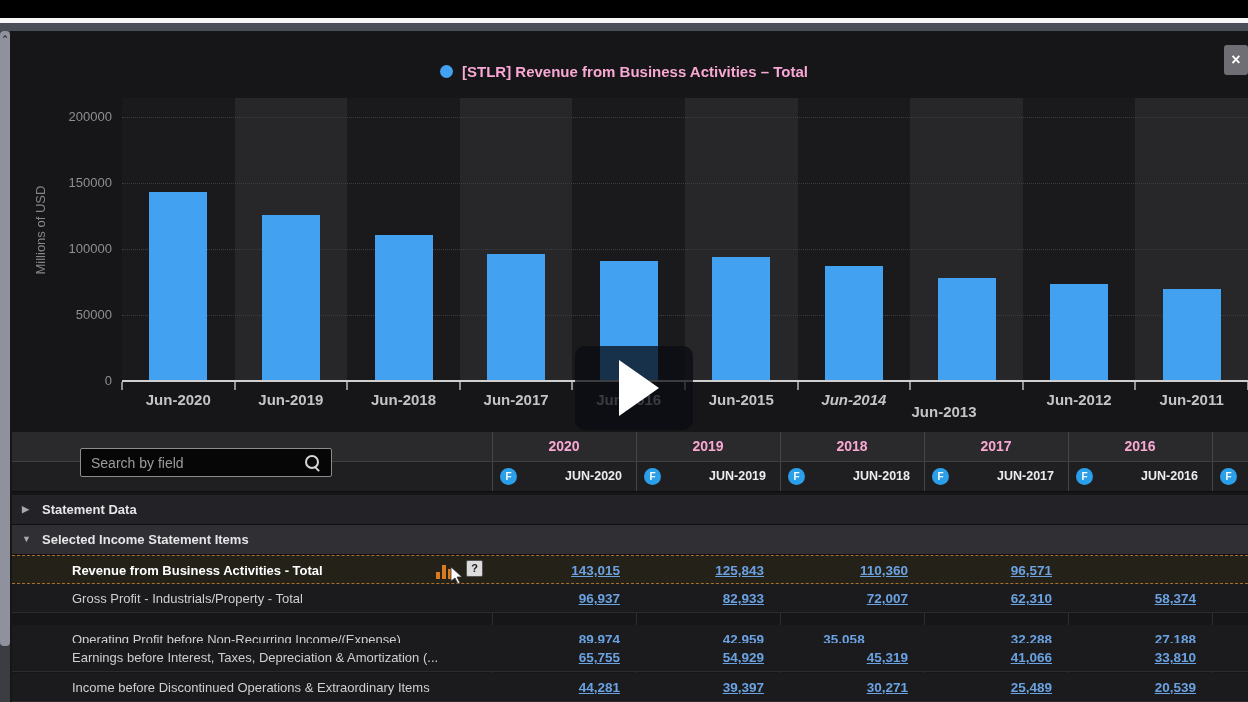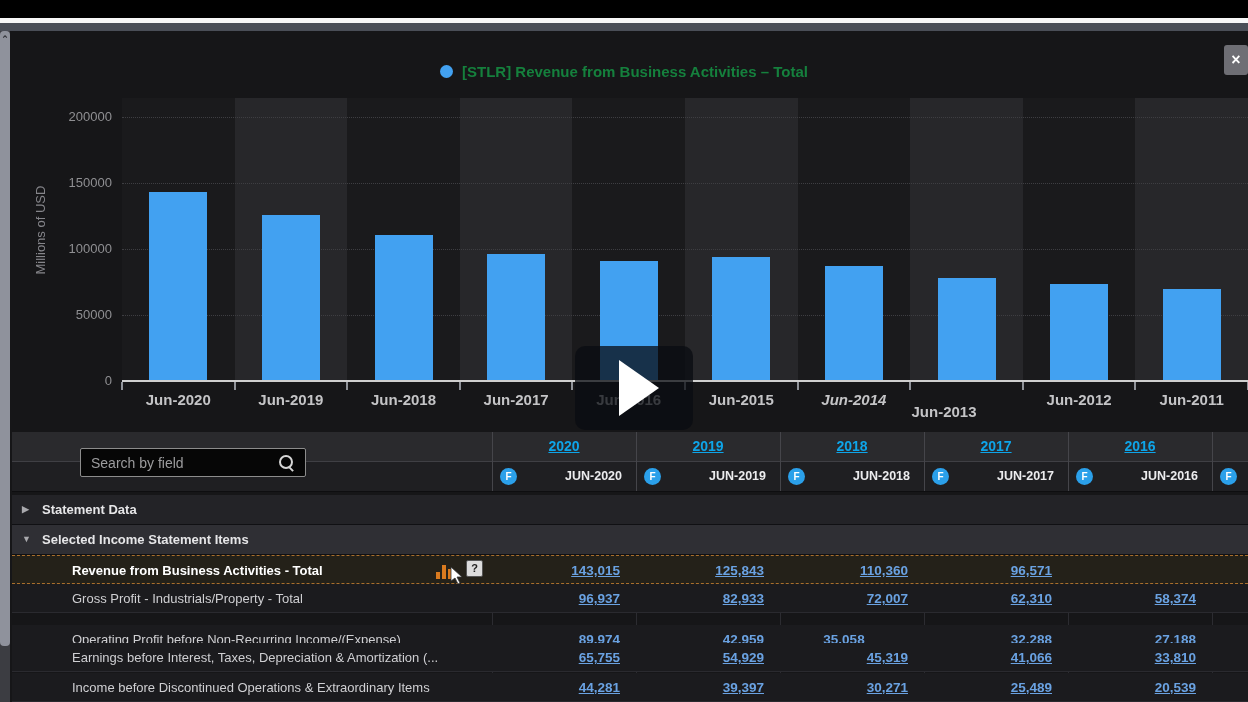--- a/index.html
+++ b/index.html
@@ -12,21 +12,21 @@
   .strip-gray{position:absolute;left:0;top:23px;width:1248px;height:8px;background:#4a4e57;}
 
   
   .vscroll{position:absolute;left:0;top:31px;width:10px;height:671px;background:#3c3d42;}
   .vscroll .thumb{position:absolute;left:0;top:0;width:10px;height:615px;background:#8f929c;border-radius:4px;}
   .vscroll .chev{position:absolute;left:0;top:2px;width:10px;height:12px;color:#2e2f35;
                  font-size:9px;line-height:12px;text-align:center;font-weight:bold;}
 
   
   .chart-title{position:absolute;left:0;top:60px;width:1248px;height:22px;display:flex;
-               align-items:center;justify-content:center;gap:9px;color:#15803d;
+               align-items:center;justify-content:center;gap:9px;color:#f9a8d4;
                font-size:15px;font-weight:bold;}
   .legend-dot{width:13px;height:13px;border-radius:50%;background:#42a1f1;}
   .ylabel{position:absolute;left:26px;top:253px;width:28px;color:#85858a;font-size:13px;
           transform:rotate(-90deg);transform-origin:center;white-space:nowrap;}
   .ytick{position:absolute;width:74px;text-align:right;color:#8f8f92;font-size:13px;height:16px;line-height:16px;left:38px;}
   .band{position:absolute;top:98px;height:283px;}
   .grid{position:absolute;height:0;border-top:1px dotted #3e3e42;left:122px;width:1126px;}
   .bar{position:absolute;background:#42a1f1;}
   .axis-line{position:absolute;left:122px;top:380px;width:1126px;height:2px;background:#cfcfcf;}
   .xtick{position:absolute;top:382px;width:2px;height:8px;background:#90939a;}
@@ -41,29 +41,29 @@
 
   
   .close-btn{position:absolute;left:1224px;top:45px;width:24px;height:30px;background:#6e6e74;
              border:none;border-radius:3px;color:#fff;font-size:16px;font-weight:bold;
              line-height:30px;text-align:center;padding:0;cursor:pointer;font-family:"Liberation Sans",sans-serif;}
 
   
   .thead1{position:absolute;left:12px;top:432px;width:1236px;height:29px;background:#2a2a2d;border-bottom:1px solid #3f3f44;}
   .thead2{position:absolute;left:12px;top:462px;width:1236px;height:29px;background:#1f1f22;border-bottom:1px solid #0e0e10;}
   .year-cell{position:absolute;top:432px;height:29px;line-height:29px;text-align:center;
-             color:#0ea5e9;font-size:14px;font-weight:bold;text-decoration:underline;}
+             color:#f9a8d4;font-size:14px;font-weight:bold;}
   .period-cell{position:absolute;top:462px;height:29px;line-height:29px;text-align:right;
                color:#ececee;font-size:12.5px;font-weight:bold;padding-right:14px;box-sizing:border-box;}
   .fcirc{position:absolute;top:468px;width:17px;height:17px;border-radius:50%;background:#2ba0ea;
          color:#fff;font-size:10px;font-weight:bold;text-align:center;line-height:17px;cursor:pointer;}
   .hdiv{position:absolute;top:432px;width:1px;height:59px;background:#45454a;}
   .rdiv{position:absolute;top:555px;width:1px;height:147px;background:#2c2c31;}
 
-  .search-box{position:absolute;left:80px;top:448px;width:226px;height:29px;background:#060606;
+  .search-box{position:absolute;left:80px;top:448px;width:252px;height:29px;background:#060606;
               border:1px solid #8c8c8c;border-radius:2px;box-sizing:border-box;}
   .search-box input{position:absolute;left:8px;top:2px;width:215px;height:22px;background:transparent;
               border:none;outline:none;color:#ddd;font-size:14px;font-family:"Liberation Sans",sans-serif;}
   .search-box input::placeholder{color:#9c9c9e;}
   .mag{position:absolute;right:12px;top:6px;width:10px;height:10px;border:2px solid #d6d6d6;border-radius:50%;cursor:pointer;}
   .mag::after{content:"";position:absolute;left:9px;top:9px;width:2px;height:6px;background:#d6d6d6;transform:rotate(-45deg);}
 
   .section-row{position:absolute;left:12px;width:1236px;height:29px;color:#e6e6e8;font-size:13px;
                font-weight:bold;line-height:29px;border-bottom:1px solid #101013;cursor:pointer;}
   .section-row .arrow{position:absolute;left:10px;top:0;width:14px;color:#a9a9ad;font-size:9px;}

